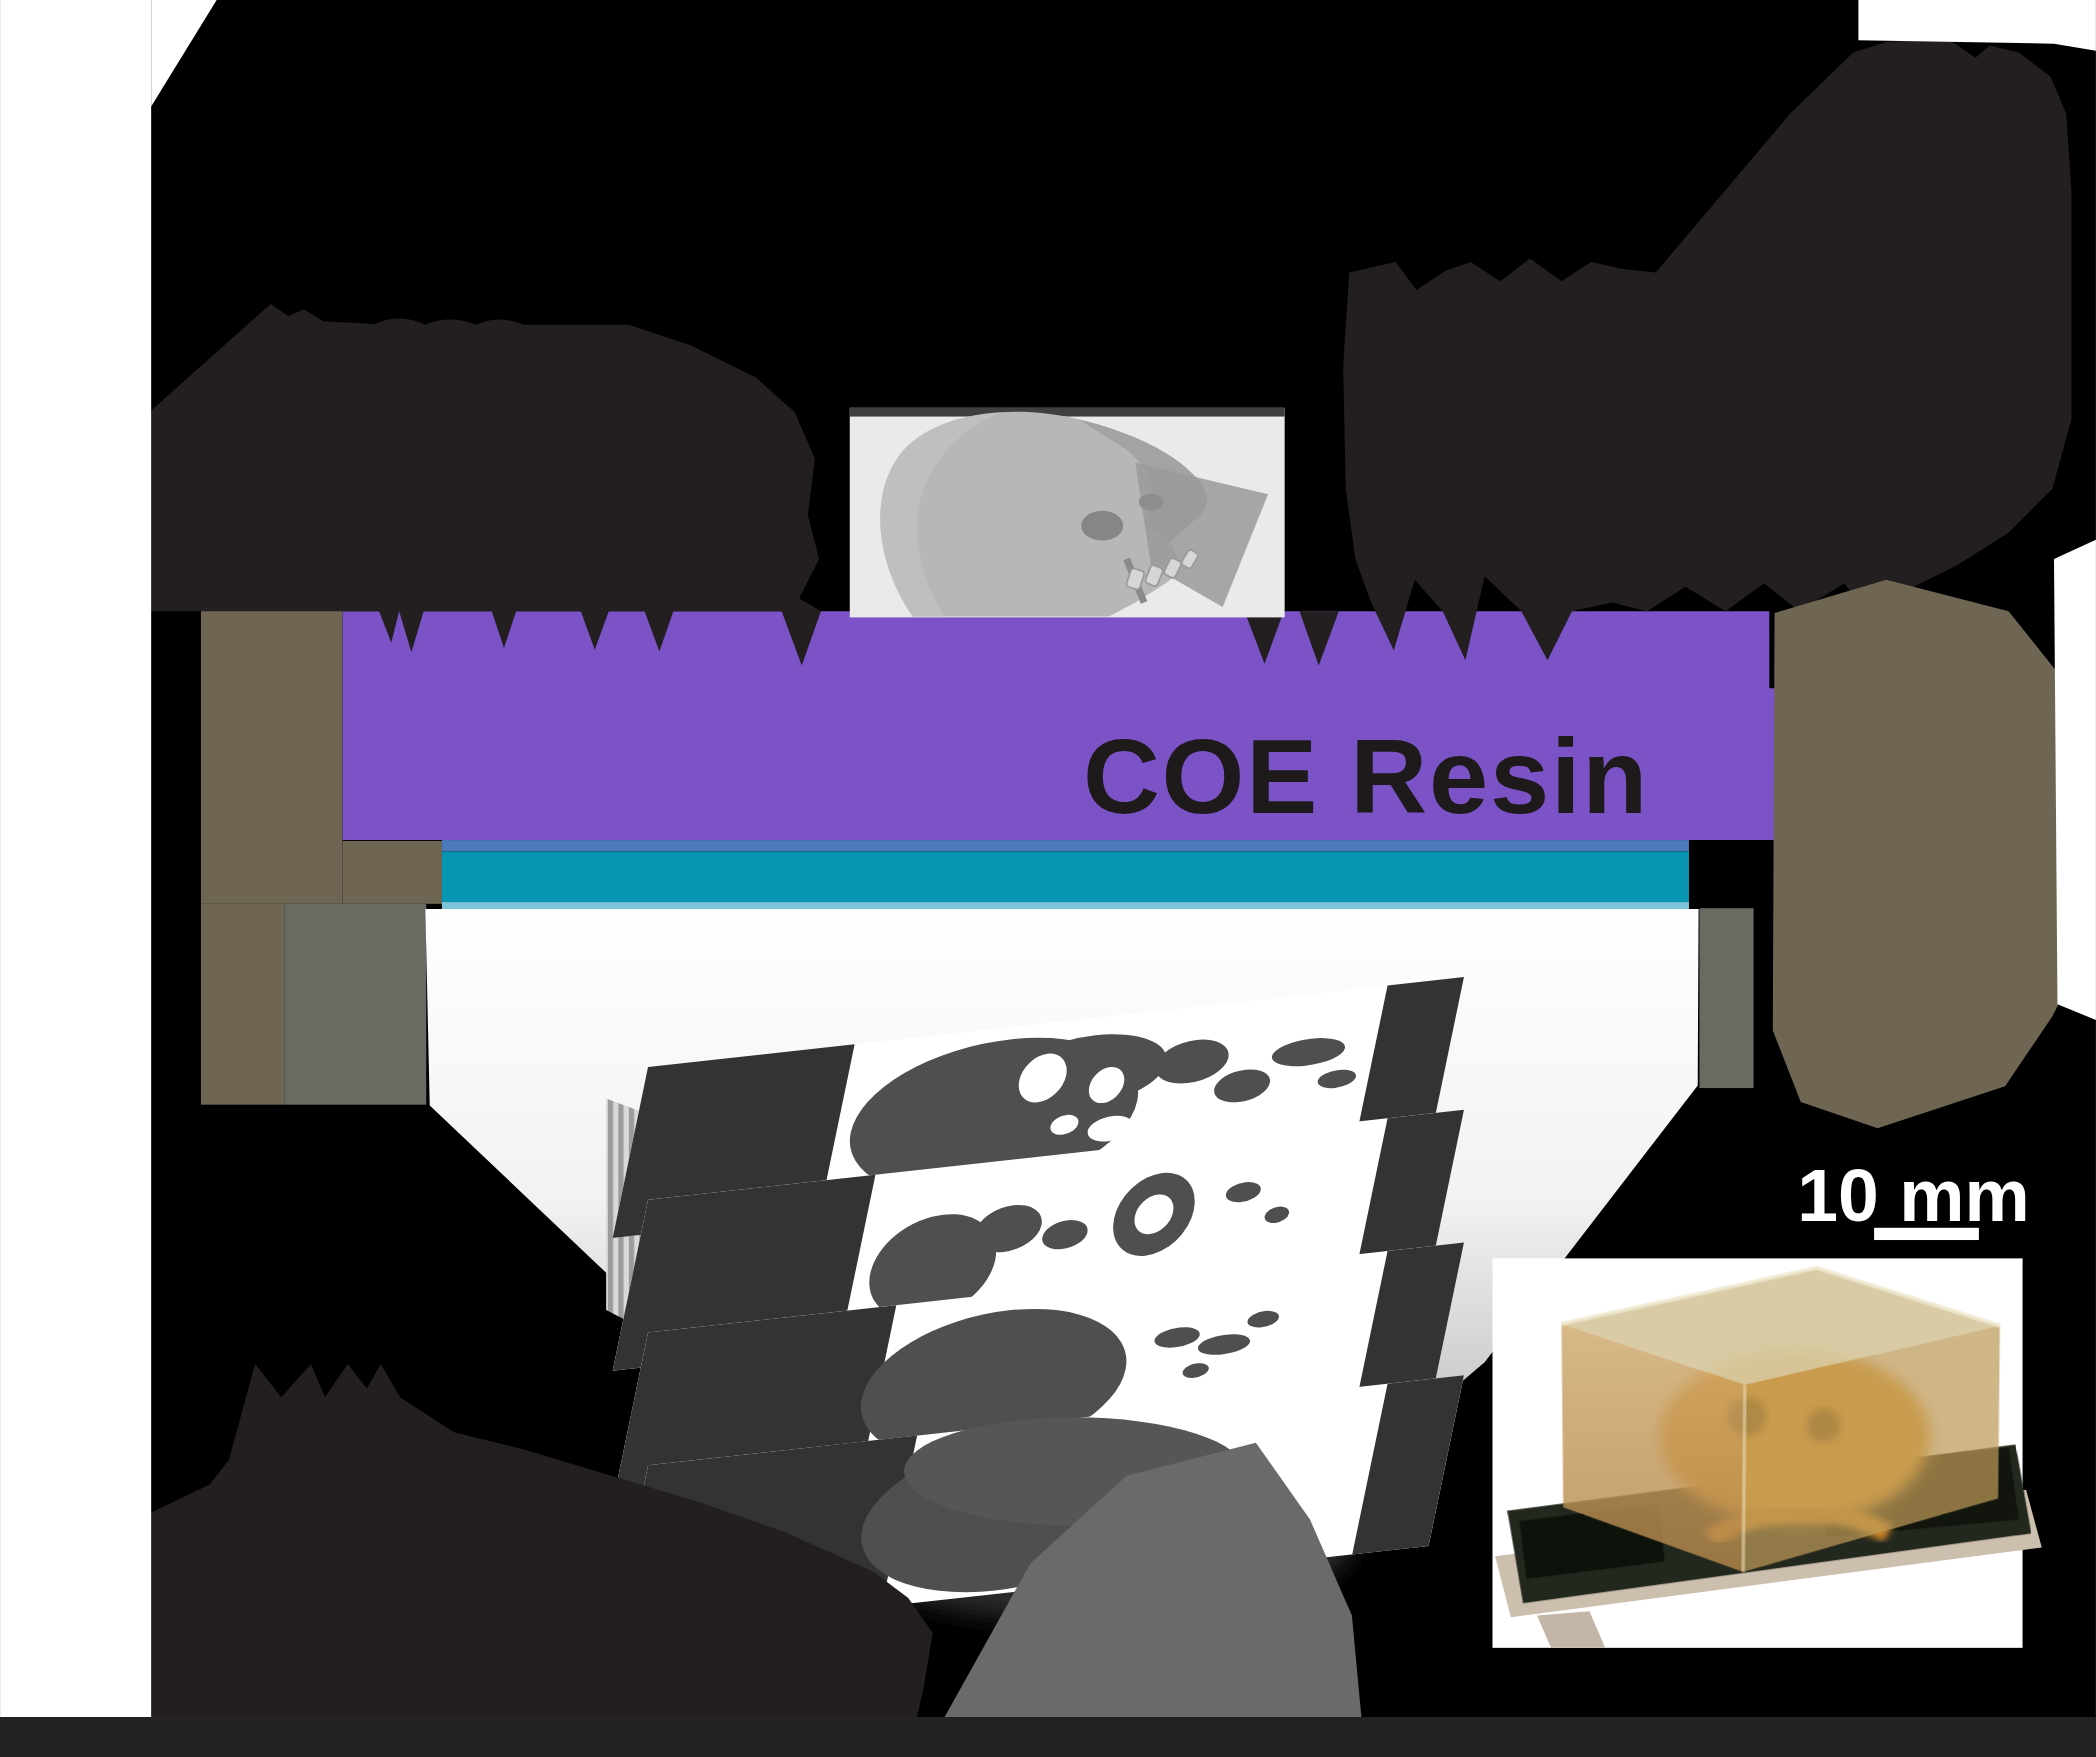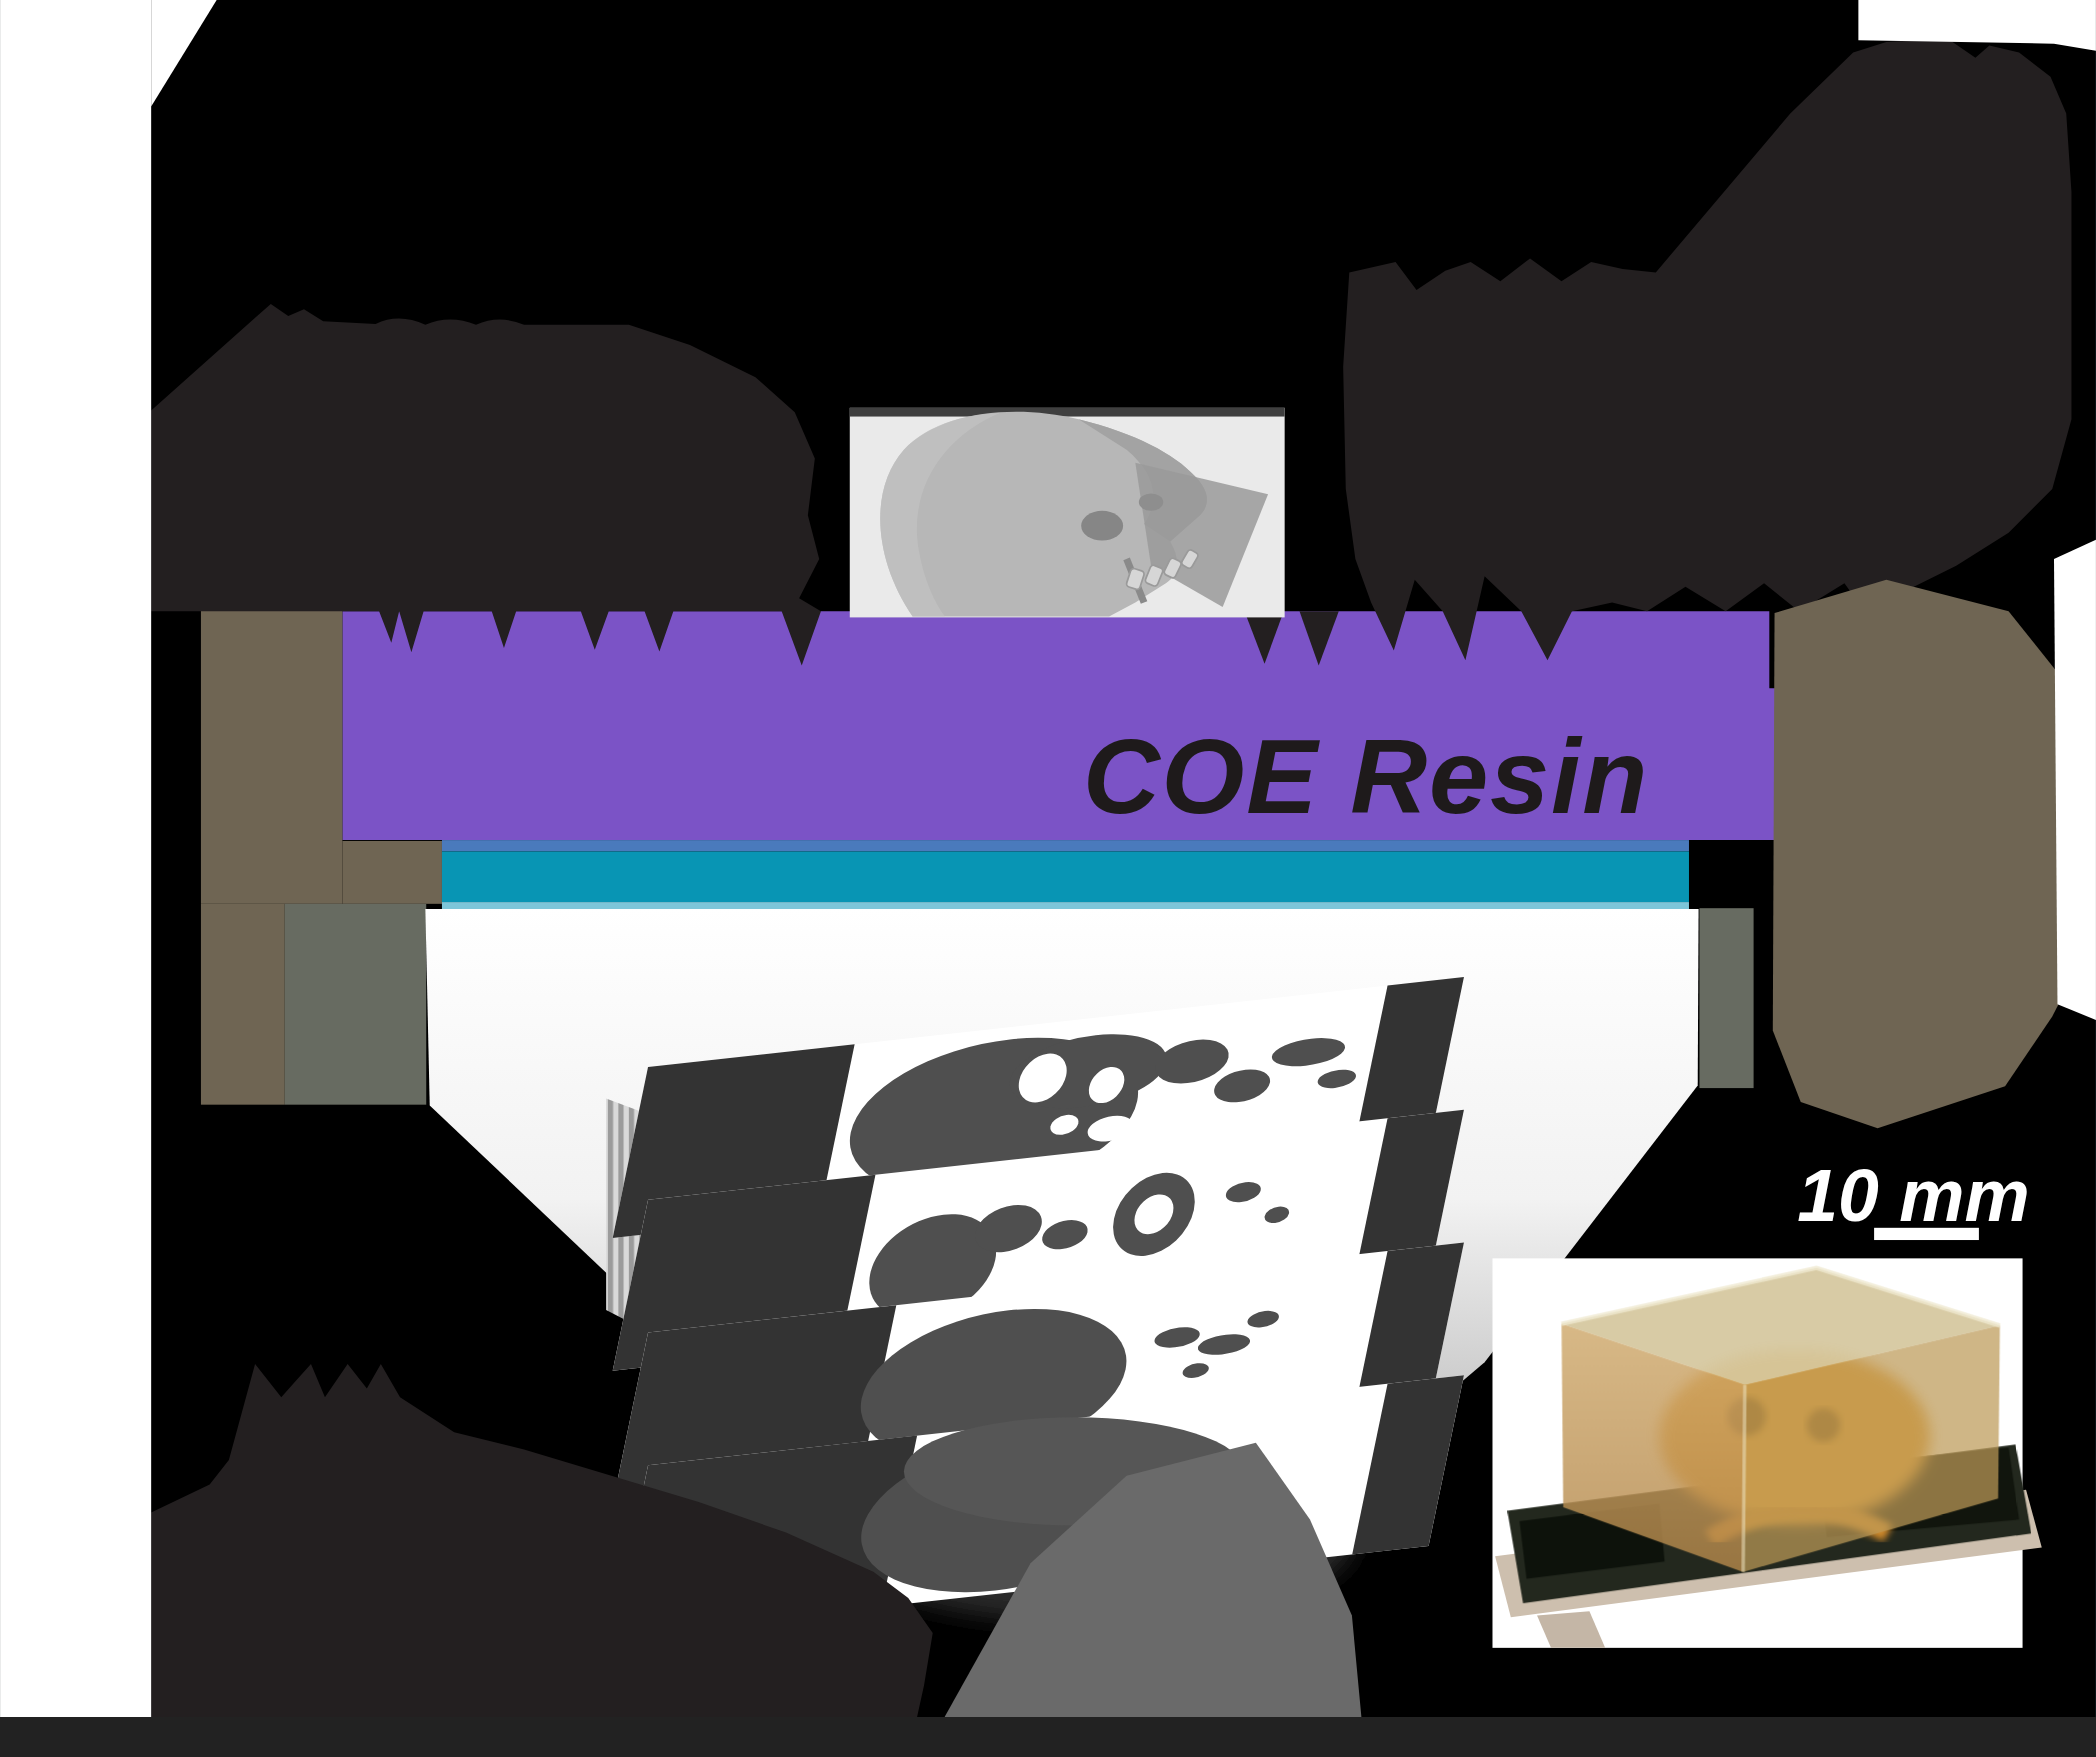--- a/index.html
+++ b/index.html
@@ -1,17 +1,17 @@
 <!DOCTYPE html>
 <html style="font-size:14px"><head>
 <meta charset="utf-8">
 <style>
   html,body{margin:0;padding:0;background:#222;}
   .stage{position:relative;width:2096px;height:1717px;background:#7dd3fc;overflow:hidden;
-         font-family:"Liberation Sans", sans-serif;font-style:italic;}
+         font-family:"Liberation Sans", sans-serif;}
   svg{position:absolute;left:0;top:0;}
   text{font-family:"Liberation Sans", sans-serif;}
 </style>
 </head>
 <body>
 
 <div class="stage">
 <svg width="2096" height="1757" viewBox="0 0 2400 2012">
   <defs>
     <linearGradient id="beamGrad" x1="0" y1="0" x2="0" y2="1">

